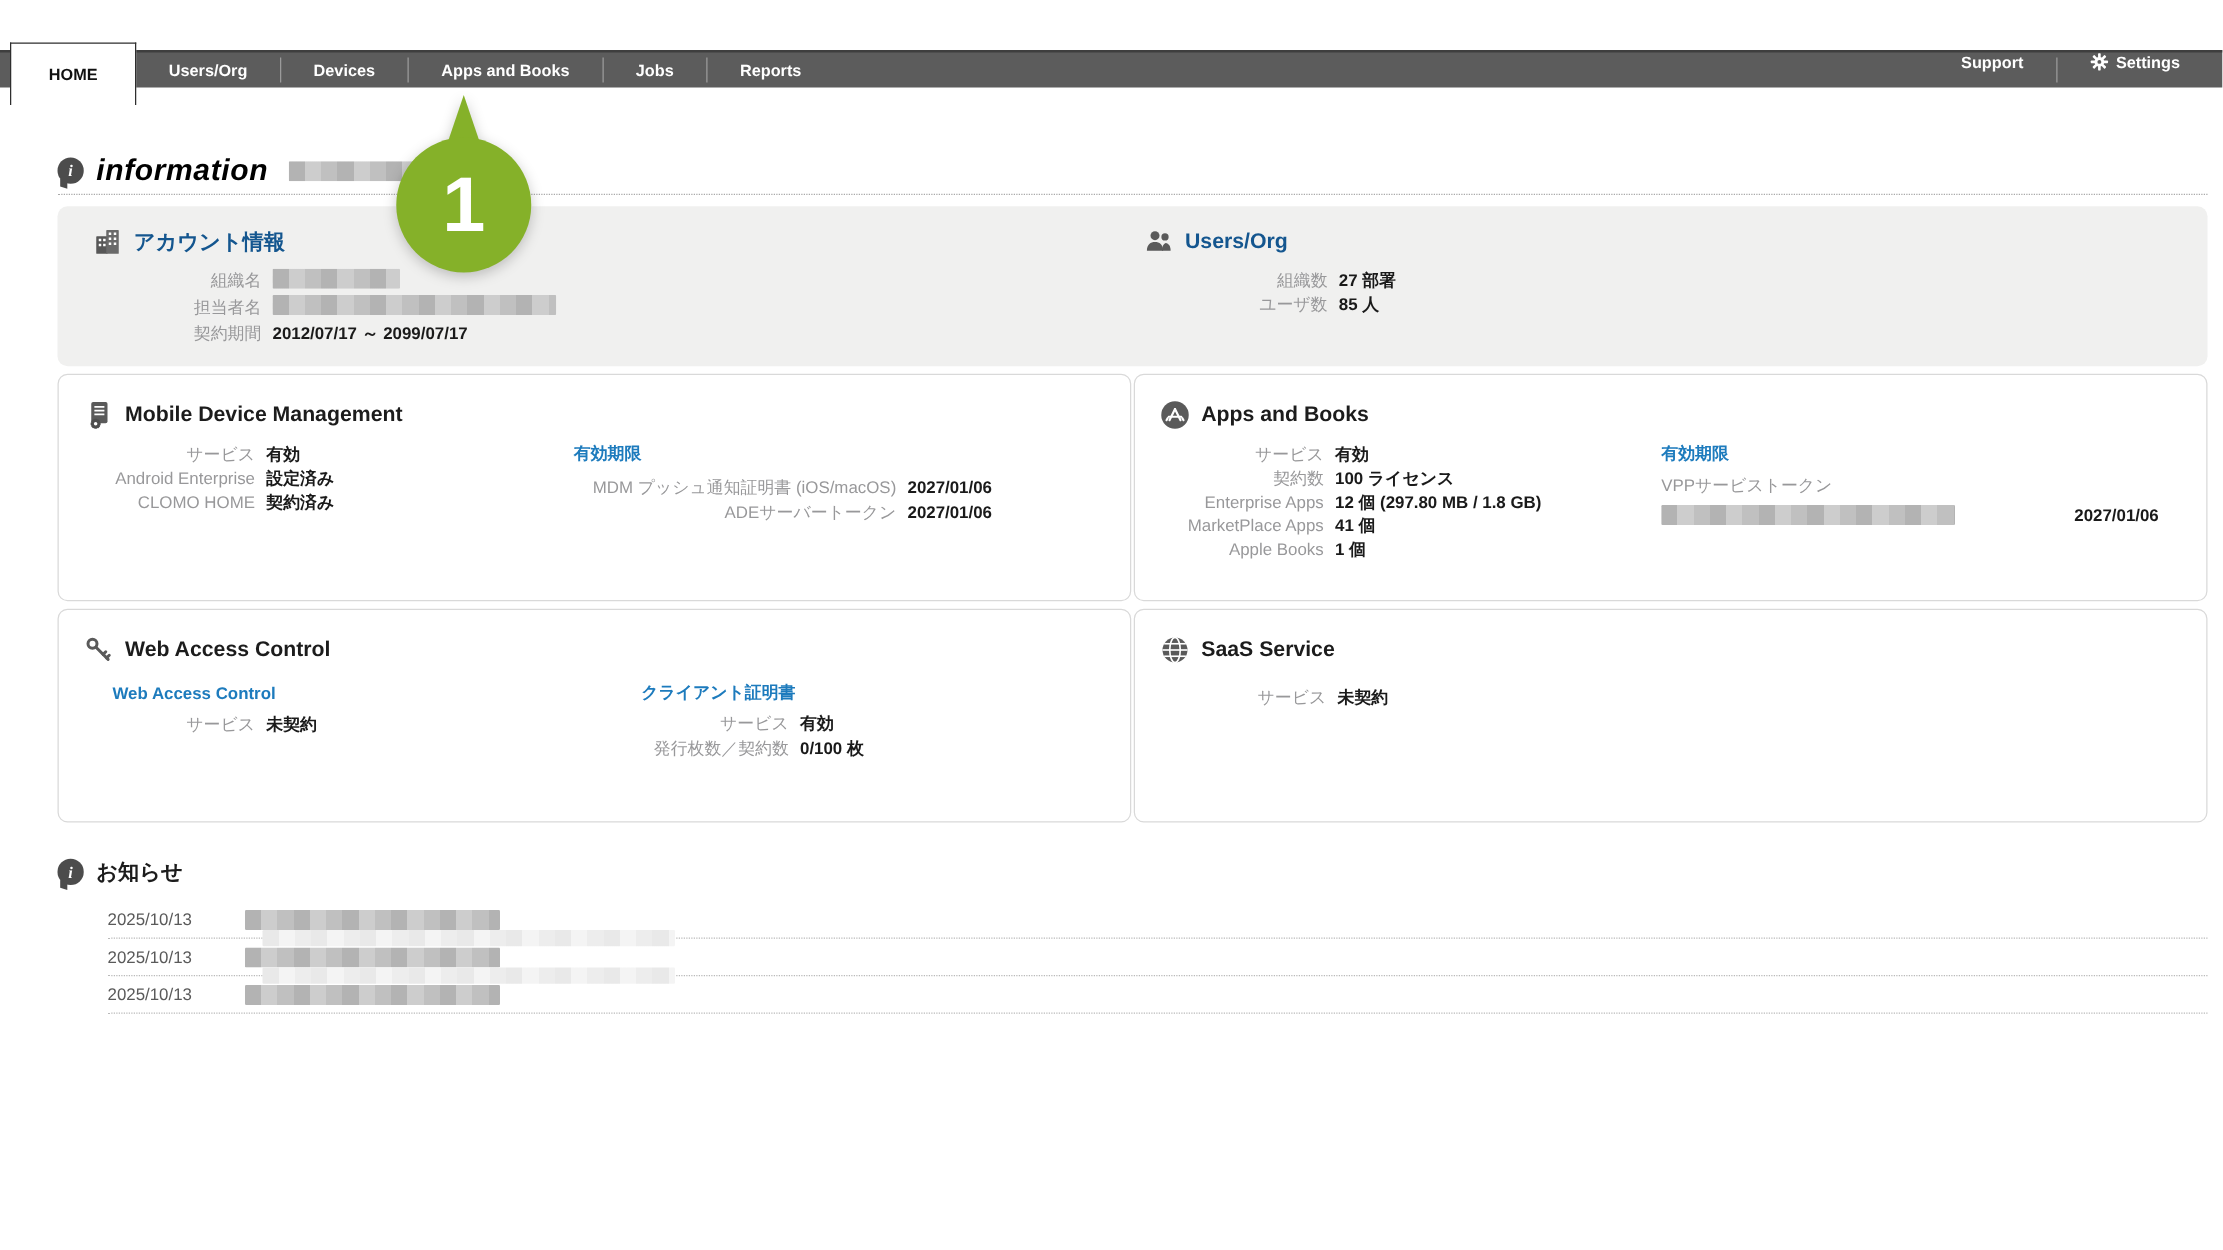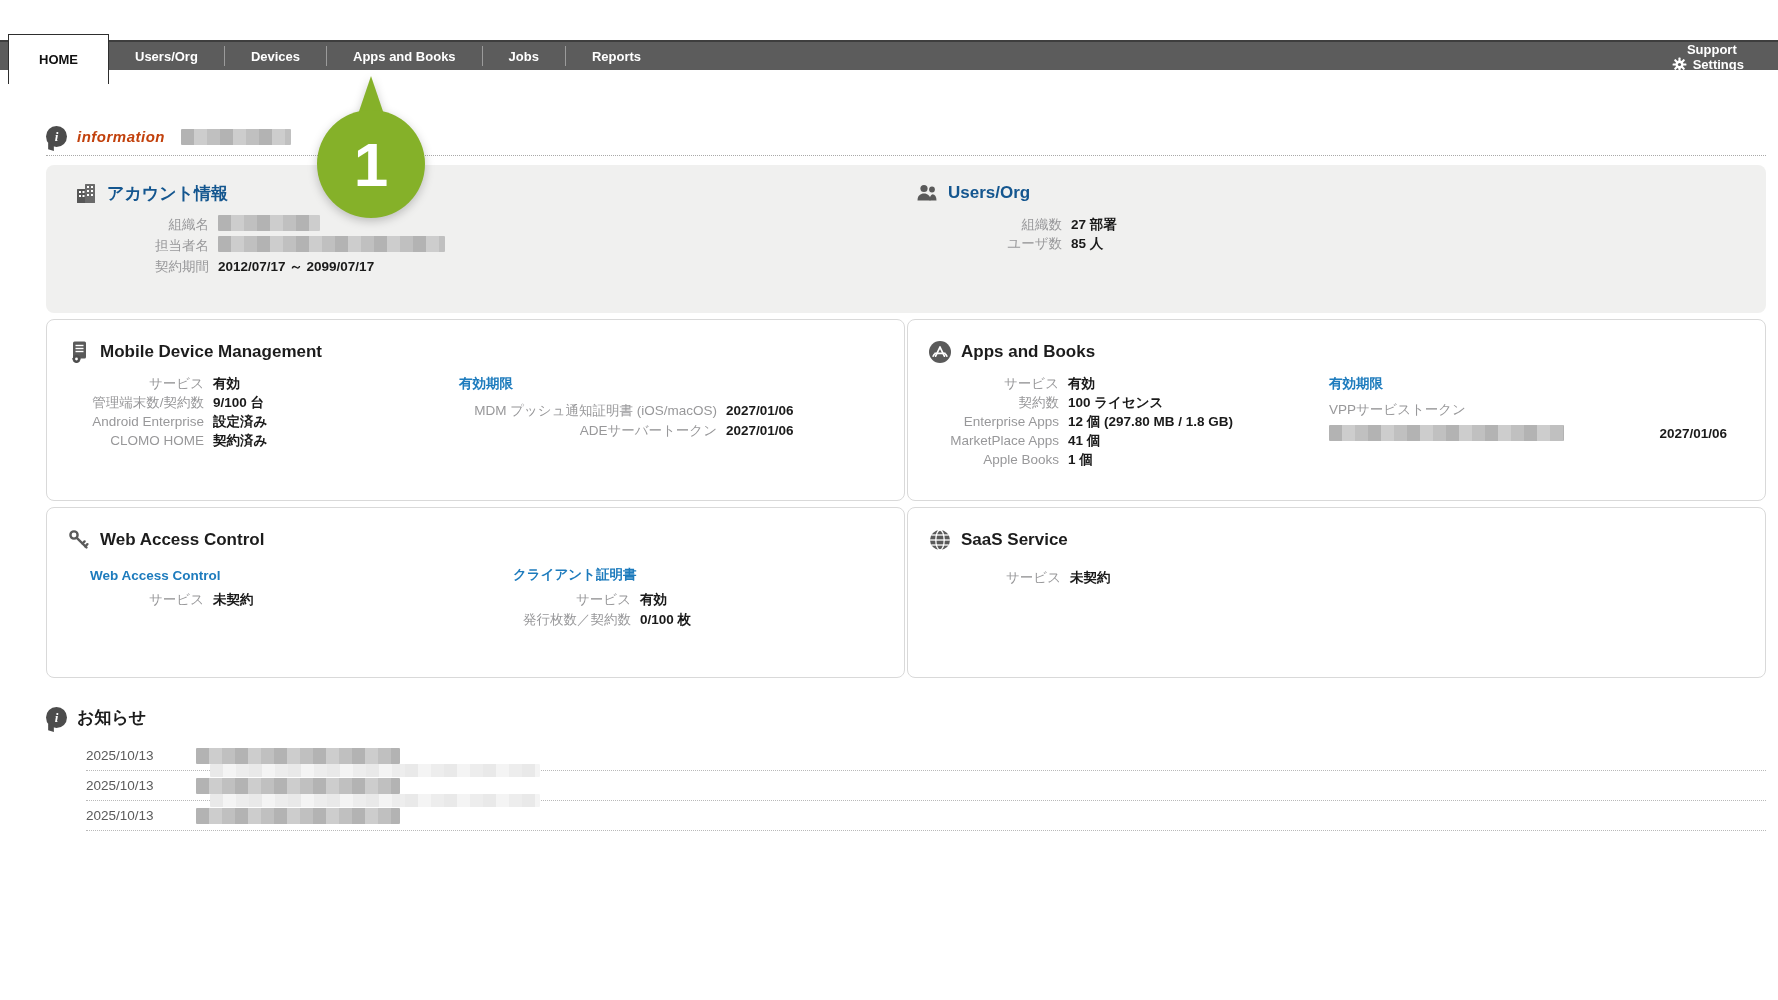--- a/index.html
+++ b/index.html
@@ -6,46 +6,46 @@
   html,body { width:1778px; height:1000px; background:#fff; overflow:hidden;
     font-family:"Liberation Sans","DejaVu Sans",sans-serif; color:#222; }
 
   
   .topbar-space { height:40px; background:#fff; }
   .topbar { position:relative; height:30px; background:#5c5c5c; border-top:2px solid #3e3e3e; display:flex; align-items:stretch; }
   .tab { display:flex; align-items:center; padding:0 26px; color:#fff; font-size:13px; font-weight:bold; cursor:pointer; white-space:nowrap; }
   .tab.active { position:relative; top:-8px; height:50px; margin-left:8px; background:#fff; color:#111;
     border:1px solid #2e2e2e; border-bottom:none; z-index:3; padding:0 30px; }
   .nav-sep { width:1px; height:20px; background:#9b9b9b; align-self:center; }
-  .topbar-right { margin-left:auto; display:flex; align-items:center;flex-direction:column; }
+  .topbar-right { margin-left:auto; display:flex; align-items:flex-start; }
   .gear-svg { width:15px; height:15px; margin-right:6px; }
 
   
   .balloon { position:absolute; left:317px; top:76px; width:108px; z-index:10; filter:drop-shadow(0 3px 5px rgba(0,0,0,0.22)); }
   .balloon-tail { width:0; height:0; margin:0 auto; border-left:19px solid transparent; border-right:19px solid transparent; border-bottom:56px solid #85b129; }
   .balloon-circle { width:108px; height:108px; margin-top:-22px; border-radius:50%; background:#85b129;
     display:flex; align-items:center; justify-content:center; color:#fff; font-size:62px; font-weight:bold; }
 
   
   .wrap { margin:0 12px 0 46px; position:relative; }
 
   .info-head { margin-top:48px; height:38px; display:flex; align-items:center; border-bottom:1px dotted #a9a9a9; }
-  .info-title { font-size:15px; font-weight:bold; font-style:italic; color:#c2410c; margin-left:10px; letter-spacing:0.5px; }
+  .info-title { font-size:24px; font-weight:bold; font-style:italic; color:#000000; margin-left:10px; letter-spacing:0.5px; }
 
   .bubble-icon { position:relative; width:21px; height:21px; background:#4c4c4c; border-radius:50%; flex:none;
     color:#fff; font-size:13px; font-weight:bold; font-style:italic; display:flex; align-items:center; justify-content:center; font-family:"Liberation Serif",serif; }
   .bubble-icon::after { content:""; position:absolute; left:2px; bottom:-3px; width:6px; height:6px; background:#4c4c4c; transform:rotate(18deg) skew(18deg); }
 
   .redact { display:inline-block; height:16px; border-radius:1px;
     background-image:repeating-linear-gradient(90deg,#b3b3b3 0 13px,#cdcdcd 13px 26px,#c0c0c0 26px 39px),
                      repeating-linear-gradient(0deg,rgba(255,255,255,0.35) 0 5px,rgba(0,0,0,0.05) 5px 10px); }
   .redact.light { background-image:repeating-linear-gradient(90deg,#e9e9e9 0 13px,#f4f4f4 13px 26px,#ededed 26px 39px); }
 
   
-  .summary { position:relative; margin-top:9px; height:148px; background:#f0f0ef; border-radius:8px; padding-top:14px; }
+  .summary { position:relative; margin-top:9px; height:128px; background:#f0f0ef; border-radius:8px; padding-top:14px; }
   .sec-head { display:flex; align-items:center; gap:9px; }
   .sec-head .ttl-blue { font-size:17px; font-weight:bold; color:#14568f; }
   .sec-head .ttl-dark { font-size:17px; font-weight:bold; color:#1c1c1c; }
   .icon24 { width:24px; height:24px; flex:none; }
 
   .summary .col-left { position:absolute; left:28px; top:16px; }
   .summary .col-right { position:absolute; left:869px; top:16px; }
 
   .kv { display:flex; line-height:19px; font-size:13.5px; }
   .kl { color:#98989a; text-align:right; flex:none; }
@@ -233,24 +233,20 @@
           <circle cx="9.5" cy="19" r="1.4" fill="#fff"></circle>
         </svg>
         <span class="ttl-dark">Mobile Device Management</span>
       </div>
       <div class="rows w-mdm">
         <div class="kv">
           <span class="kl">サービス</span>
           <span class="kvv">有効</span>
         </div>
         <div class="kv">
-          <span class="kl">管理端末数/契約数</span>
-          <span class="kvv">9/100 台</span>
-        </div>
-        <div class="kv">
           <span class="kl">Android Enterprise</span>
           <span class="kvv">設定済み</span>
         </div>
         <div class="kv">
           <span class="kl">CLOMO HOME</span>
           <span class="kvv">契約済み</span>
         </div>
       </div>
       <div class="abs" style="left:412px; top:54px;">
         <a class="link-blue">有効期限</a>

